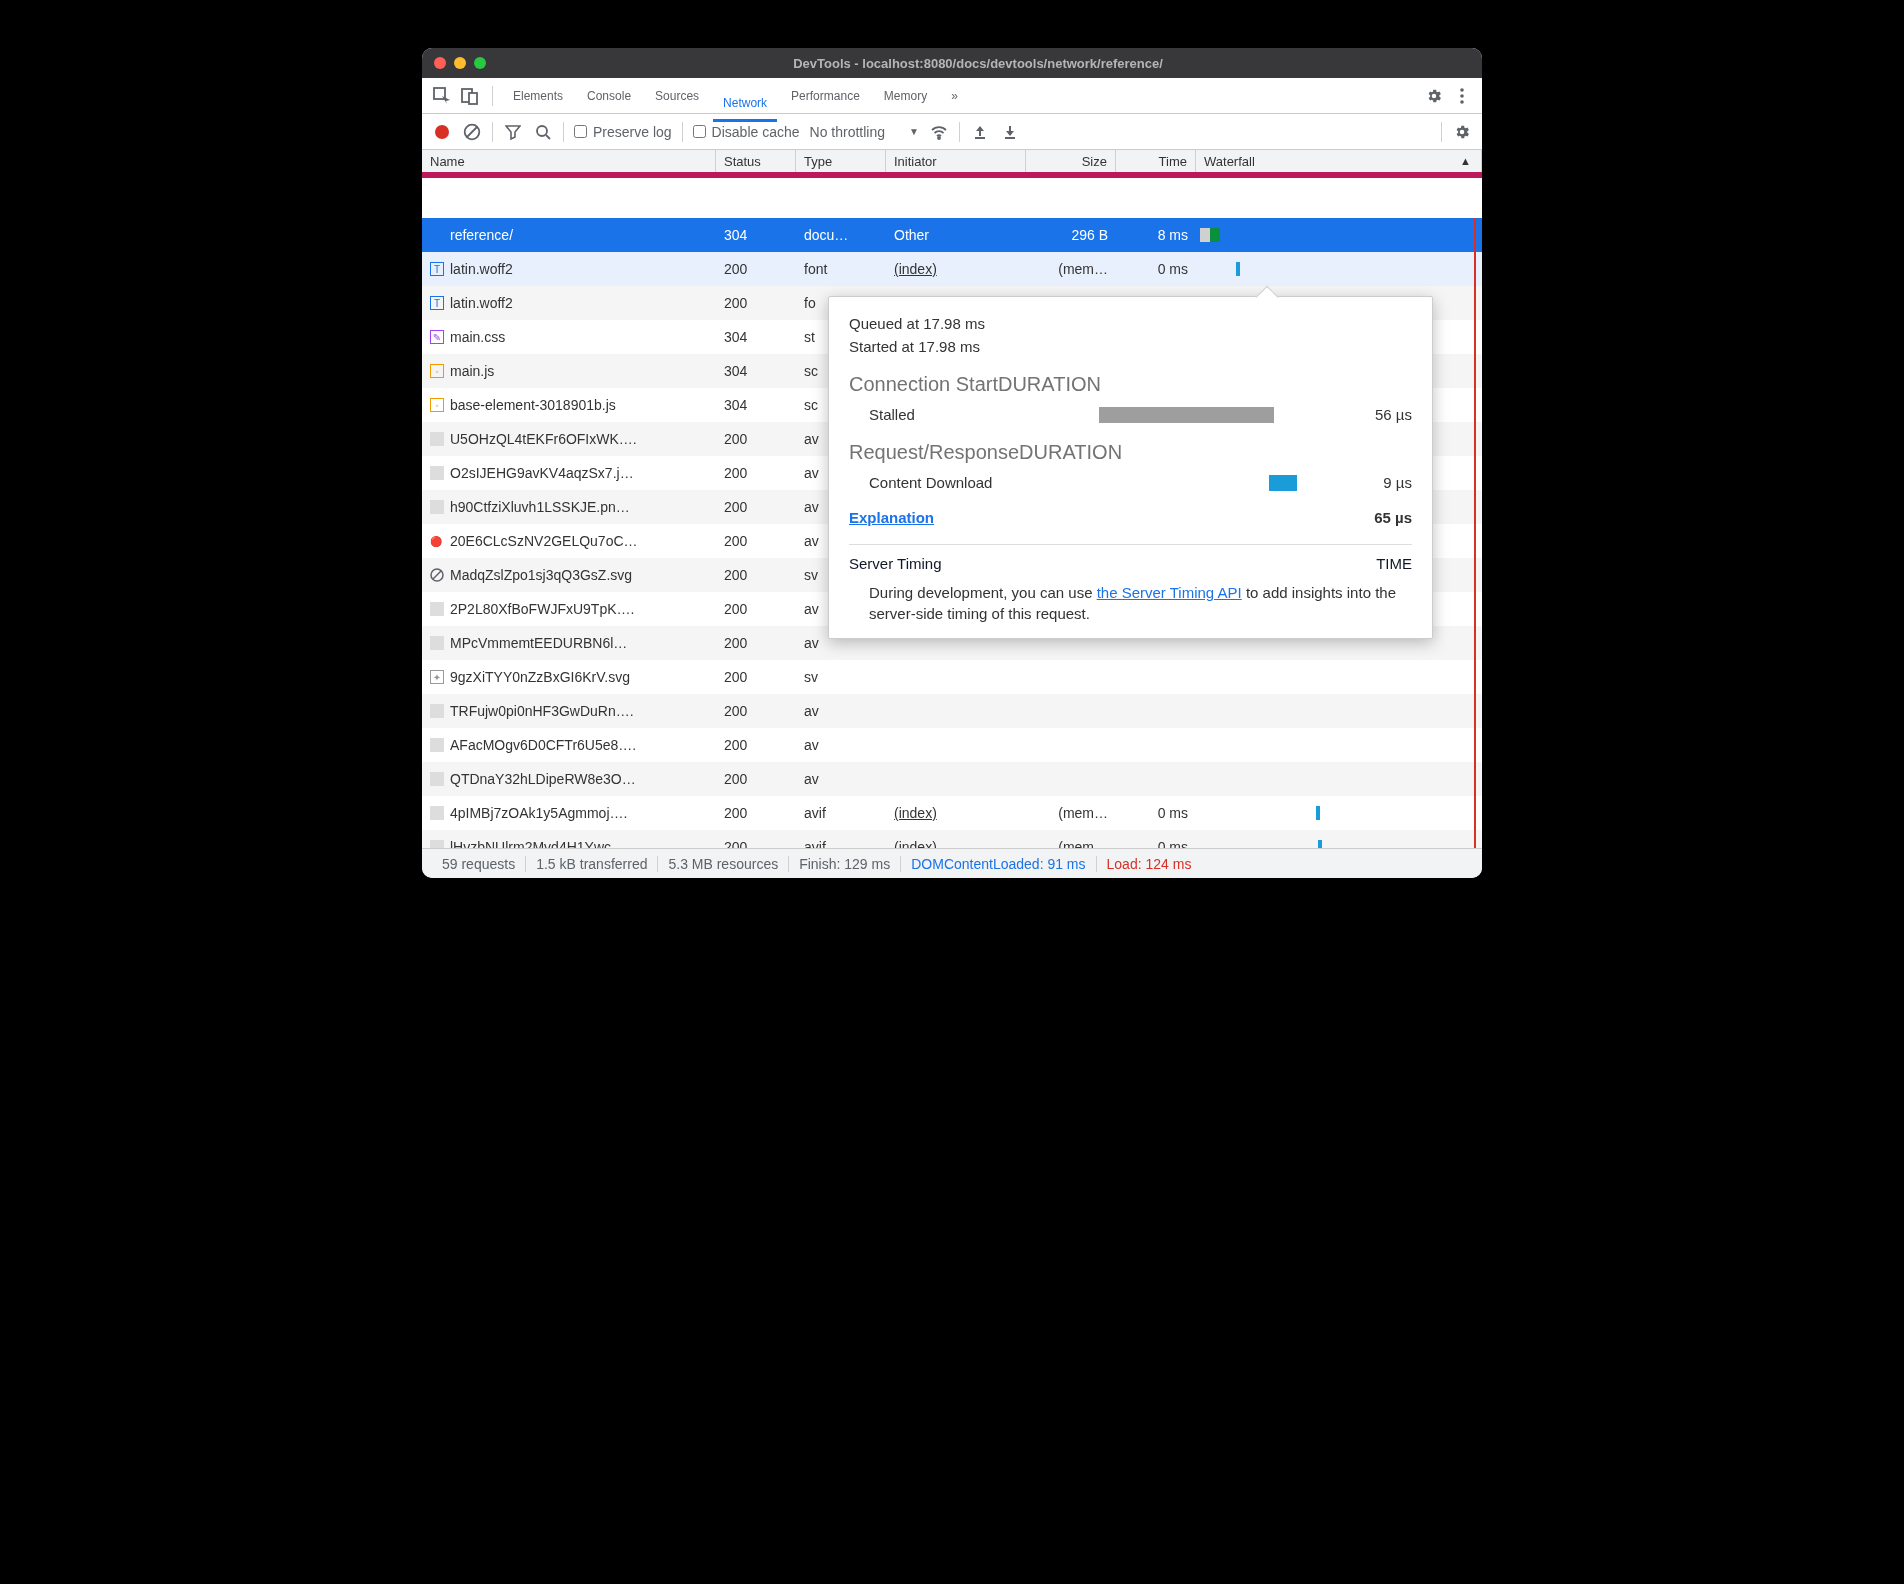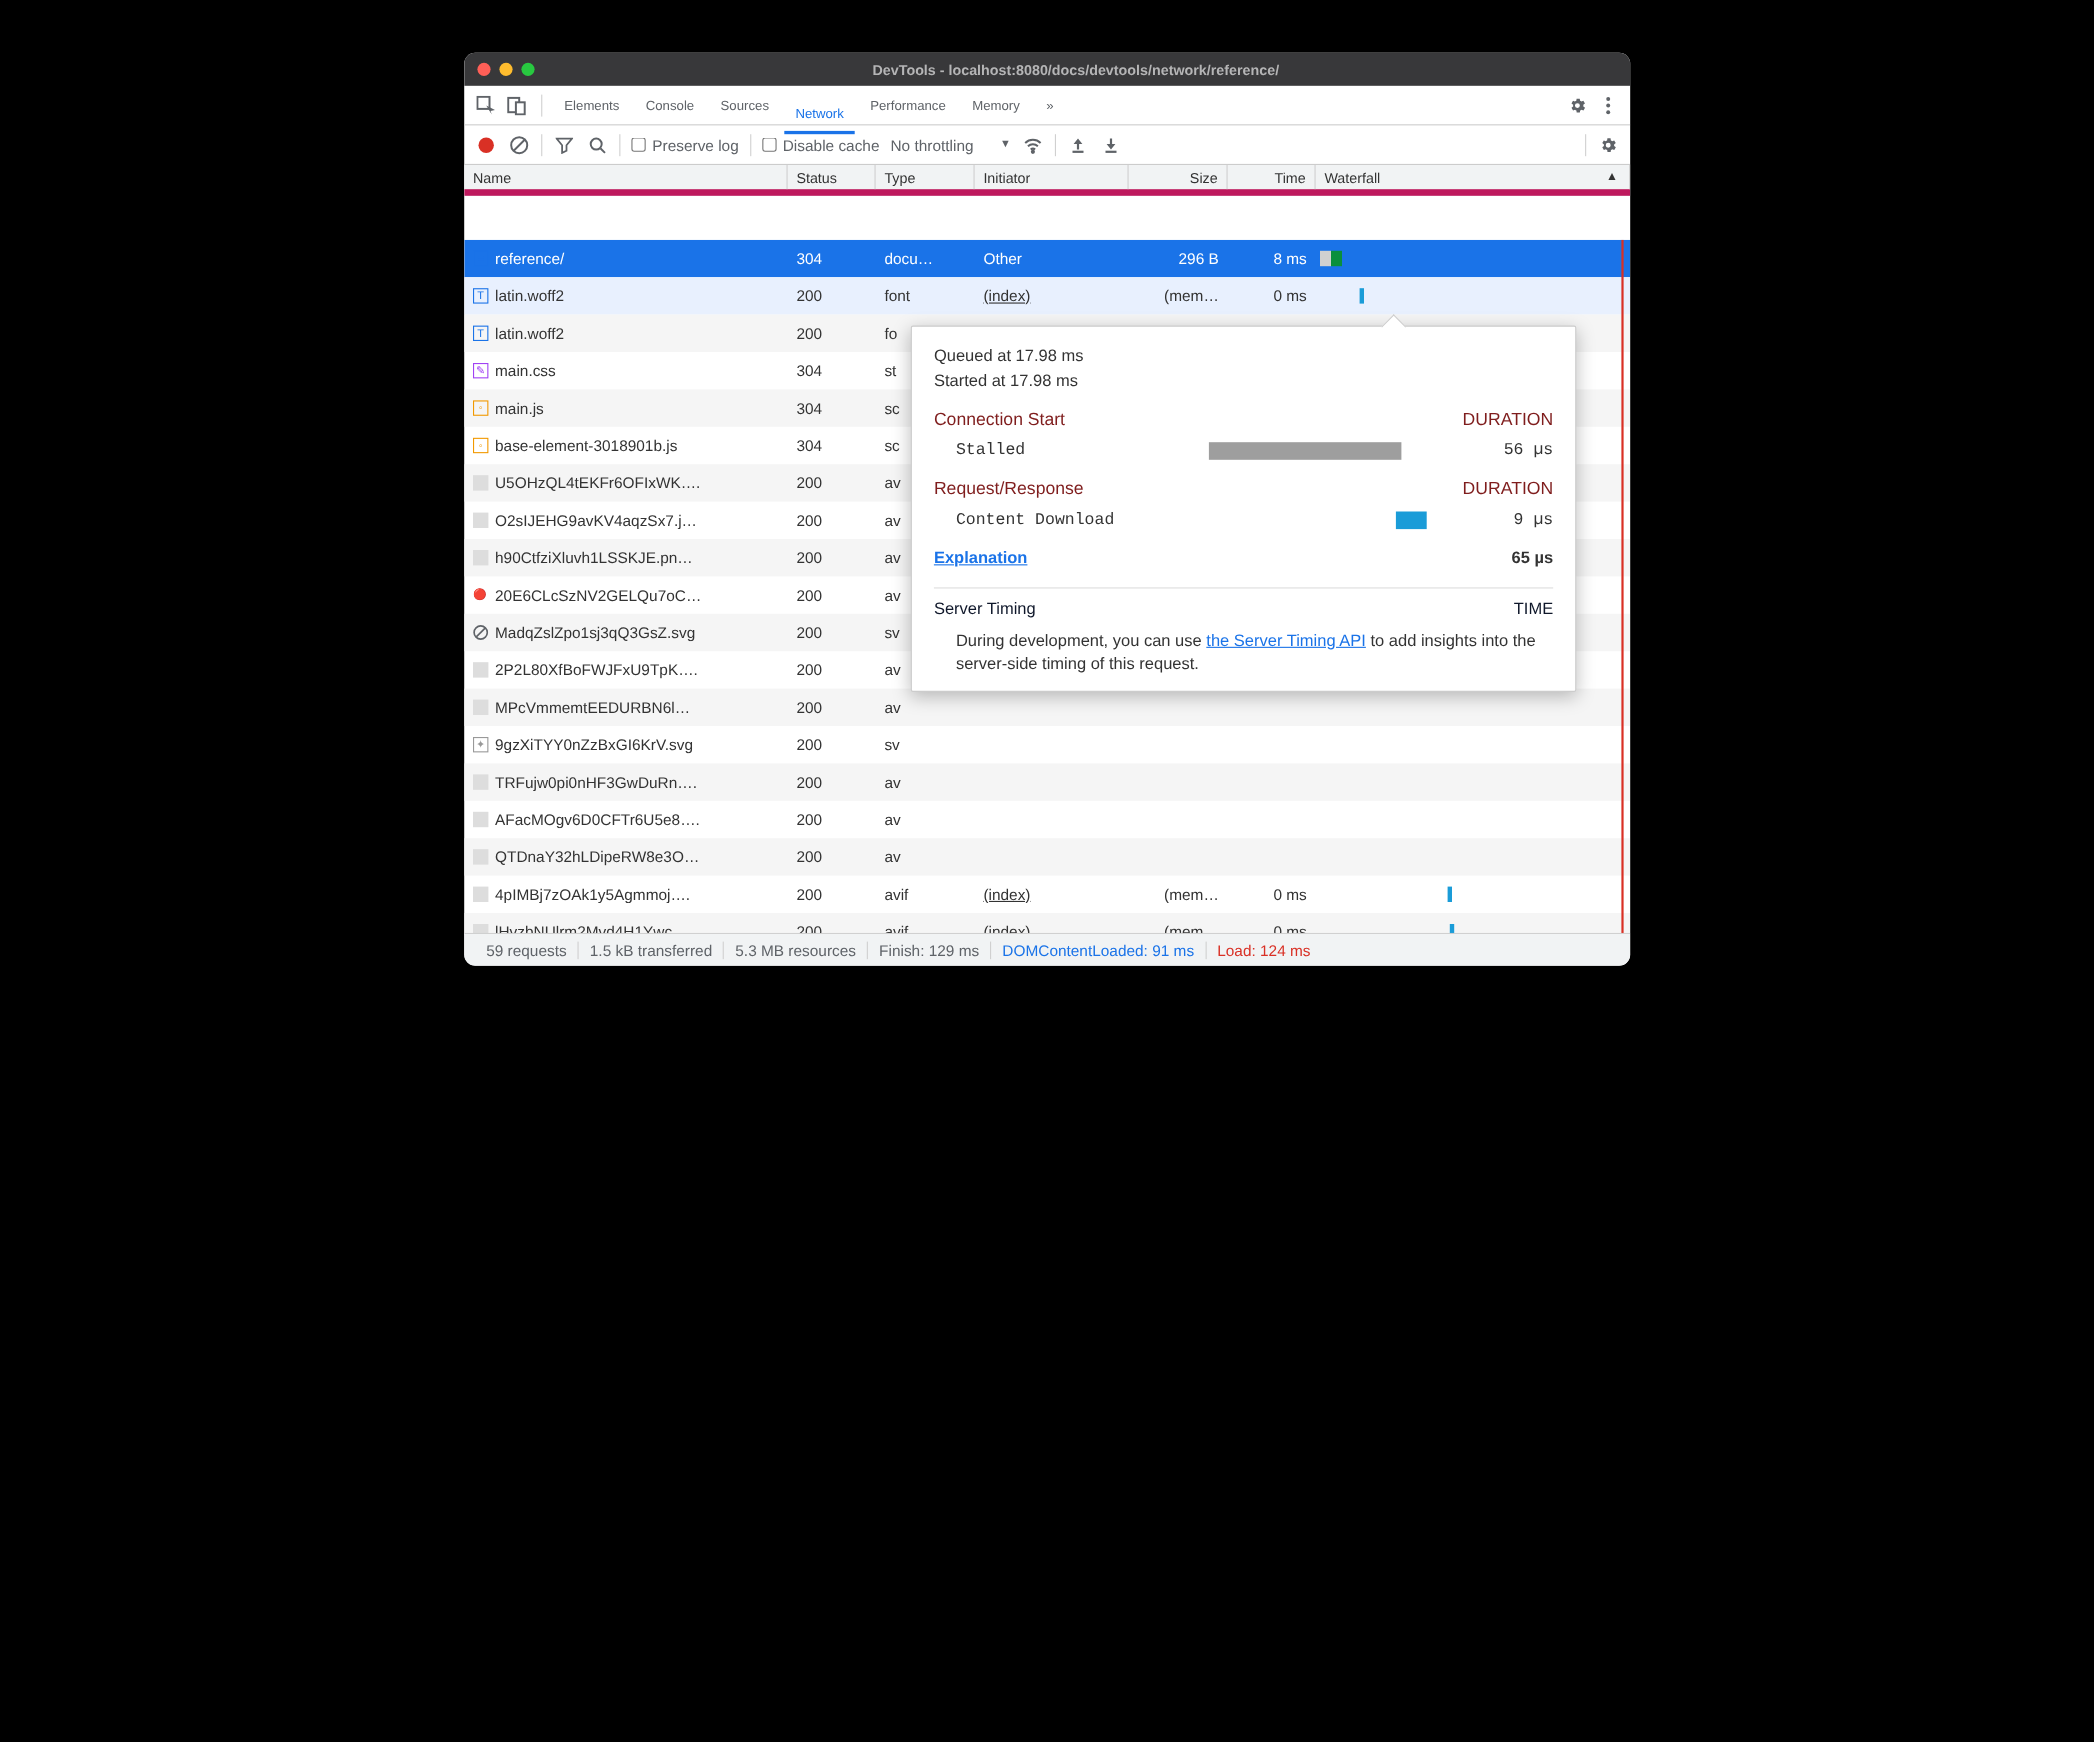--- a/index.html
+++ b/index.html
@@ -66,22 +66,22 @@
   .waterfall-cell { flex: 1; position: relative; height: 100%; }
   .wf-bar { position: absolute; top: 10px; height: 14px; }
   .wf-tiny { width: 4px; background: #1a9cd8; }
   .wf-redline { position: absolute; right: 6px; top: 0; bottom: 0; width: 2px; background: #d93025; }
 
   
   .popover { position: absolute; top: 78px; left: 406px; width: 605px; background: #fff; border: 1px solid #ccc; border-radius: 2px; box-shadow: 0 4px 16px rgba(0,0,0,.25); padding: 18px 20px 14px; font-size: 15px; color: #333; z-index: 10; }
   .popover .arrow { position: absolute; top: -8px; left: 430px; width: 16px; height: 16px; background: #fff; border-left: 1px solid #ccc; border-top: 1px solid #ccc; transform: rotate(45deg); }
   .popover .meta { margin-bottom: 6px; }
   .popover .section { margin-top: 18px; }
-  .popover .sec-head { display: flex; justify-content: space-between; color: #7f1d1d; font-size: 16px; margin-bottom: 10px; }
-  .popover .sec-row { display: flex; align-items: center; margin: 8px 0; font-family: Liberation Mono, monospace; }
+  .popover .sec-head { display: flex; justify-content: flex-start; color: #737373; font-size: 20px; margin-bottom: 10px; }
+  .popover .sec-row { display: flex; align-items: center; margin: 8px 0; }
   .popover .sec-row .label { width: 220px; padding-left: 20px; }
   .popover .sec-row .bar-area { flex: 1; position: relative; height: 16px; }
   .popover .sec-row .bar { position: absolute; top: 0; height: 16px; }
   .popover .sec-row .val { width: 80px; text-align: right; }
   .popover .explain { display: flex; justify-content: space-between; margin-top: 18px; font-weight: 600; }
   .popover .explain a { color: #1a73e8; text-decoration: underline; }
   .popover hr { border: none; border-top: 1px solid #ddd; margin: 18px 0 10px; }
   .popover .server-head { display: flex; justify-content: space-between; color: #0f172a; }
   .popover .server-text { margin-top: 10px; padding-left: 20px; color: #333; line-height: 1.4; }
   .popover .server-text a { color: #1a73e8; text-decoration: underline; }

